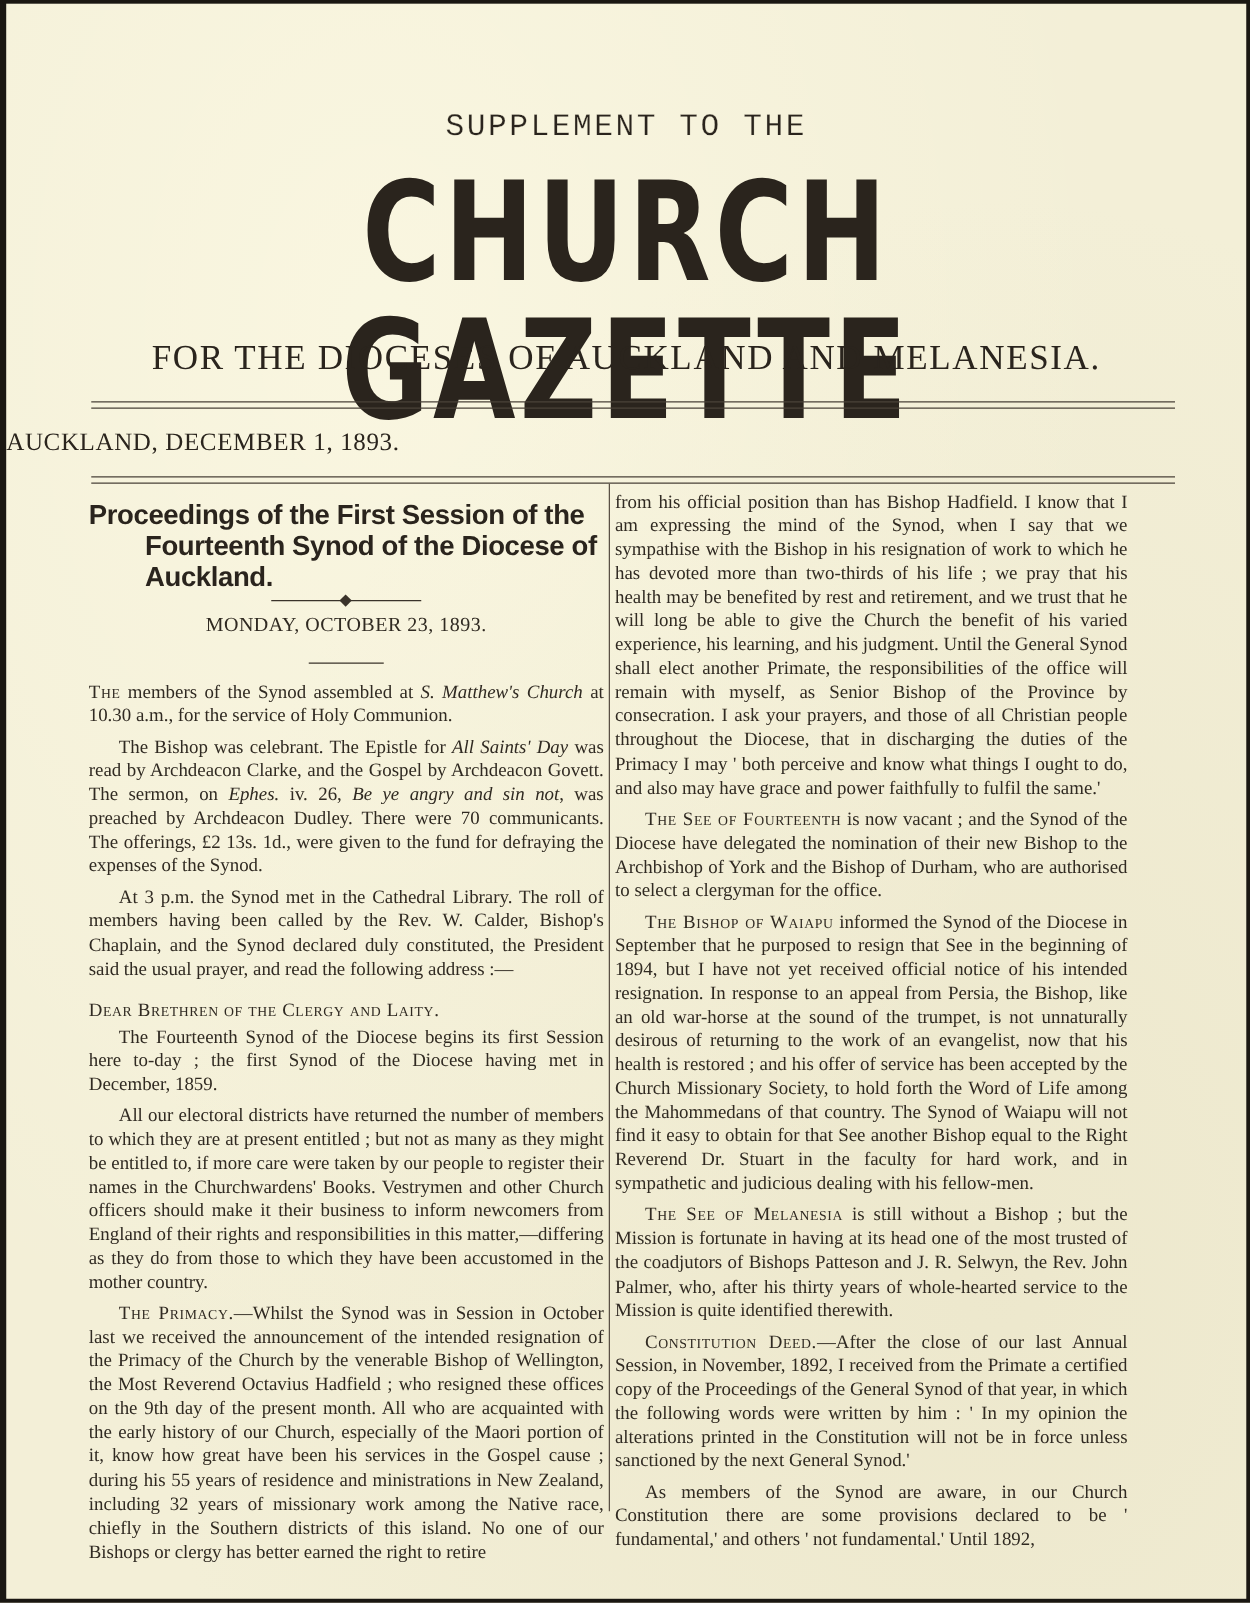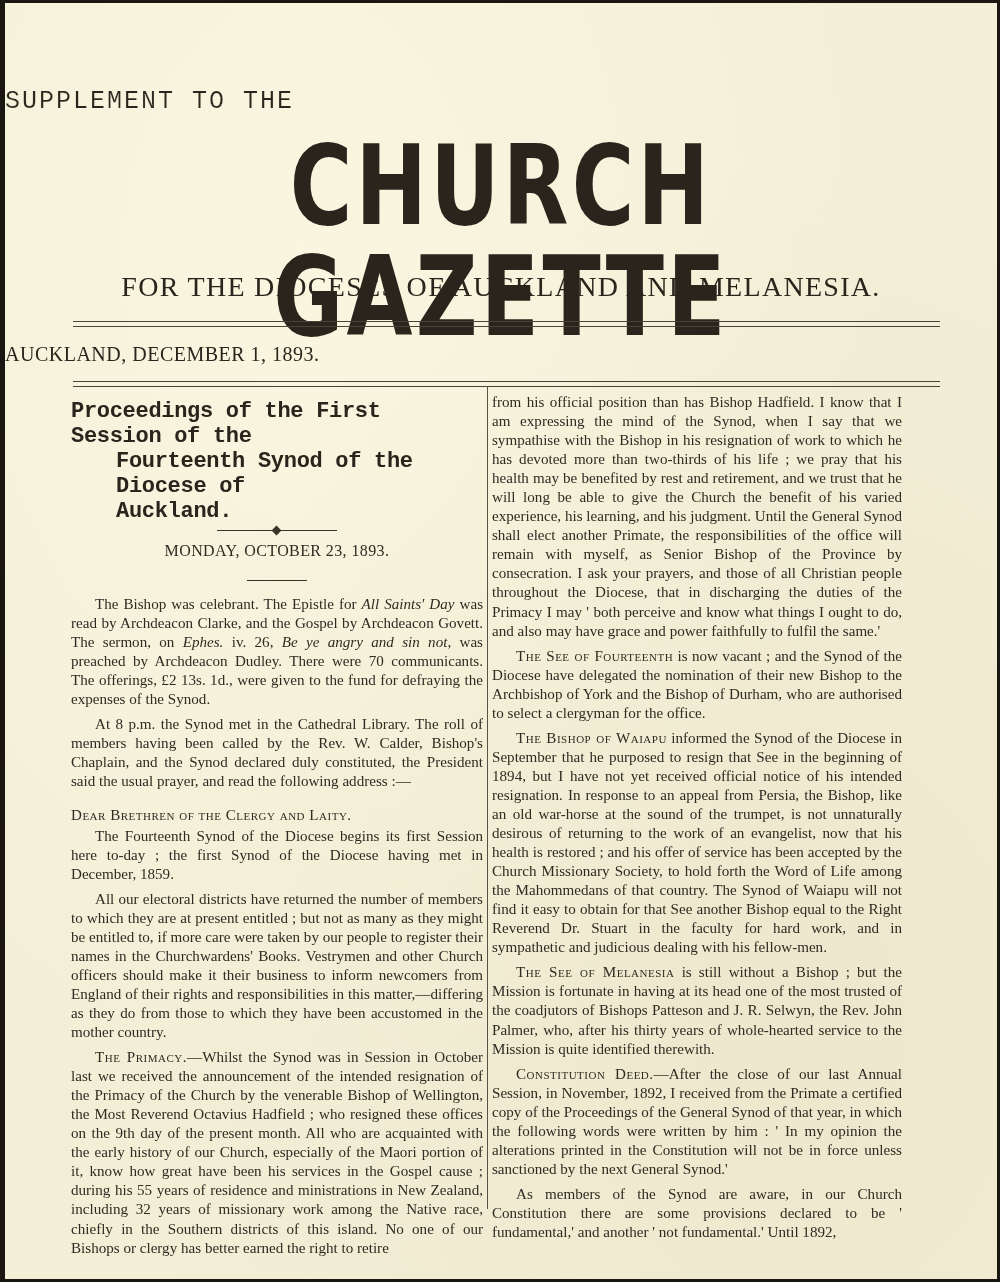--- a/index.html
+++ b/index.html
@@ -6,21 +6,21 @@
   html, body { width: 1000px; height: 1282px; background: #1a1712; overflow: hidden; }
   body { position: relative; font-family: "Liberation Serif", "DejaVu Serif", serif; color: #2b2620; }
   .page {
     position: absolute; left: 5px; top: 3px; width: 992px; height: 1276px;
     background: #f3efd7;
     background-image:
       radial-gradient(ellipse at 30% 20%, rgba(255,252,232,0.55), rgba(0,0,0,0) 60%),
       radial-gradient(ellipse at 80% 80%, rgba(225,218,185,0.35), rgba(0,0,0,0) 60%);
   }
   .masthead-top {
-    position: absolute; left: 0; width: 100%; top: 84px; 
+    position: absolute; left: 0; width: 100%; top: 84px; text-align: center;
     font-family: "Liberation Mono", "DejaVu Sans Mono", monospace;
     font-size: 25px; letter-spacing: 2px; color: #2a241d;
     -webkit-text-stroke: 0.2px #f3efd7;
   }
   .masthead-title {
     position: absolute; left: 0; width: 100%; top: 128px; text-align: center;
     font-family: "DejaVu Sans", "Liberation Sans", sans-serif; font-weight: bold;
     font-size: 104px; letter-spacing: 4px; color: #2a241d;
     transform: scaleX(0.82) scaleY(1.06); transform-origin: center top;
     line-height: 1;
@@ -33,21 +33,21 @@
     border-top: 1.5px solid #4a4238; border-bottom: 1.5px solid #4a4238; }
   .dateline { position: absolute; left: 0; width: 100%; top: 340px; text-align: left;
     font-size: 20px; letter-spacing: 0.5px; color: #2a241d; }
   .col { position: absolute; top: 390px; font-size: 15.1px; line-height: 19.05px; text-align: justify; color: #302a22; }
   .col-left { left: 66px; width: 412px; }
   .col-right { left: 487px; width: 410px; }
   .col-divider { position: absolute; left: 482px; top: 384px; width: 1px; height: 822px; background: #5a5045; }
   .col p { text-indent: 24px; margin-bottom: 6px; }
   .col p.noindent { text-indent: 0; }
   .heading-bl {
-    font-family: Liberation Mono, monospace; font-weight: bold; font-size: 22px; line-height: 25px;
+    font-family: Liberation Sans, sans-serif; font-weight: bold; font-size: 22px; line-height: 25px;
     color: #2a241d; text-align: left; letter-spacing: -0.3px; margin-top: 6px;
   }
   .heading-bl .indent { display: block; padding-left: 45px; }
   .ornament { margin: 6px auto 10px; width: 120px; height: 1px; background: #3a332a; position: relative; }
   .ornament::after { content: ""; position: absolute; left: 56px; top: -3px; width: 7px; height: 7px; background: #3a332a; transform: rotate(45deg); }
   .dayline { text-align: center; font-size: 16px; letter-spacing: 0.4px; margin-bottom: 20px; }
   .short-rule { width: 60px; height: 1px; background: #3a332a; margin: 0 auto 14px; }
   .sc { font-variant: small-caps; letter-spacing: 0.5px; }
   .salutation { text-indent: 0 !important; margin: 14px 0 2px !important; }
 </style>
@@ -69,34 +69,35 @@
   <div class="col col-left">
     <div class="heading-bl">
       <span>Proceedings of the First Session of the</span>
       <span class="indent">Fourteenth Synod of the Diocese of</span>
       <span class="indent">Auckland.</span>
     </div>
     <div class="ornament"></div>
     <div class="dayline">MONDAY, OCTOBER 23, 1893.</div>
     <div class="short-rule"></div>
 
+    <p class="noindent"><span class="sc">The</span><span> members of the Synod assembled at </span><i>S. Matthew's Church</i><span> at 10.30 a.m., for the service of Holy Communion.</span></p>
 
     <p><span>The Bishop was celebrant. The Epistle for </span><i>All Saints' Day</i><span> was read by Archdeacon Clarke, and the Gospel by Archdeacon Govett. The sermon, on </span><i>Ephes.</i><span> iv. 26, </span><i>Be ye angry and sin not</i><span>, was preached by Archdeacon Dudley. There were 70 communicants. The offerings, £2 13s. 1d., were given to the fund for defraying the expenses of the Synod.</span></p>
 
-    <p>At 8 p.m. the Synod met in the Cathedral Library. The roll of members having been called by the Rev. W. Calder, Bishop's Chaplain, and the Synod declared duly constituted, the President said the usual prayer, and read the following address :—</p>
+    <p>At 3 p.m. the Synod met in the Cathedral Library. The roll of members having been called by the Rev. W. Calder, Bishop's Chaplain, and the Synod declared duly constituted, the President said the usual prayer, and read the following address :—</p>
 
     <p class="salutation sc">Dear Brethren of the Clergy and Laity.</p>
 
     <p>The Fourteenth Synod of the Diocese begins its first Session here to-day ; the first Synod of the Diocese having met in December, 1859.</p>
     <p>All our electoral districts have returned the number of members to which they are at present entitled ; but not as many as they might be entitled to, if more care were taken by our people to register their names in the Churchwardens' Books. Vestrymen and other Church officers should make it their business to inform newcomers from England of their rights and responsibilities in this matter,—differing as they do from those to which they have been accustomed in the mother country.</p>
     <p><span class="sc">The Primacy.</span><span>—Whilst the Synod was in Session in October last we received the announcement of the intended resignation of the Primacy of the Church by the venerable Bishop of Wellington, the Most Reverend Octavius Hadfield ; who resigned these offices on the 9th day of the present month. All who are acquainted with the early history of our Church, especially of the Maori portion of it, know how great have been his services in the Gospel cause ; during his 55 years of residence and ministrations in New Zealand, including 32 years of missionary work among the Native race, chiefly in the Southern districts of this island. No one of our Bishops or clergy has better earned the right to retire</span></p>
   </div>
 
   <div class="col col-right">
     <p class="noindent">from his official position than has Bishop Hadfield. I know that I am expressing the mind of the Synod, when I say that we sympathise with the Bishop in his resignation of work to which he has devoted more than two-thirds of his life ; we pray that his health may be benefited by rest and retirement, and we trust that he will long be able to give the Church the benefit of his varied experience, his learning, and his judgment. Until the General Synod shall elect another Primate, the responsibilities of the office will remain with myself, as Senior Bishop of the Province by consecration. I ask your prayers, and those of all Christian people throughout the Diocese, that in discharging the duties of the Primacy I may ' both perceive and know what things I ought to do, and also may have grace and power faithfully to fulfil the same.'</p>
     <p><span class="sc">The See of Fourteenth</span><span> is now vacant ; and the Synod of the Diocese have delegated the nomination of their new Bishop to the Archbishop of York and the Bishop of Durham, who are authorised to select a clergyman for the office.</span></p>
     <p><span class="sc">The Bishop of Waiapu</span><span> informed the Synod of the Diocese in September that he purposed to resign that See in the beginning of 1894, but I have not yet received official notice of his intended resignation. In response to an appeal from Persia, the Bishop, like an old war-horse at the sound of the trumpet, is not unnaturally desirous of returning to the work of an evangelist, now that his health is restored ; and his offer of service has been accepted by the Church Missionary Society, to hold forth the Word of Life among the Mahommedans of that country. The Synod of Waiapu will not find it easy to obtain for that See another Bishop equal to the Right Reverend Dr. Stuart in the faculty for hard work, and in sympathetic and judicious dealing with his fellow-men.</span></p>
     <p><span class="sc">The See of Melanesia</span><span> is still without a Bishop ; but the Mission is fortunate in having at its head one of the most trusted of the coadjutors of Bishops Patteson and J. R. Selwyn, the Rev. John Palmer, who, after his thirty years of whole-hearted service to the Mission is quite identified therewith.</span></p>
     <p><span class="sc">Constitution Deed.</span><span>—After the close of our last Annual Session, in November, 1892, I received from the Primate a certified copy of the Proceedings of the General Synod of that year, in which the following words were written by him : ' In my opinion the alterations printed in the Constitution will not be in force unless sanctioned by the next General Synod.'</span></p>
-    <p>As members of the Synod are aware, in our Church Constitution there are some provisions declared to be ' fundamental,' and another ' not fundamental.' Until 1892,</p>
+    <p>As members of the Synod are aware, in our Church Constitution there are some provisions declared to be ' fundamental,' and others ' not fundamental.' Until 1892,</p>
   </div>
 
 </div>
 
 </body></html>

